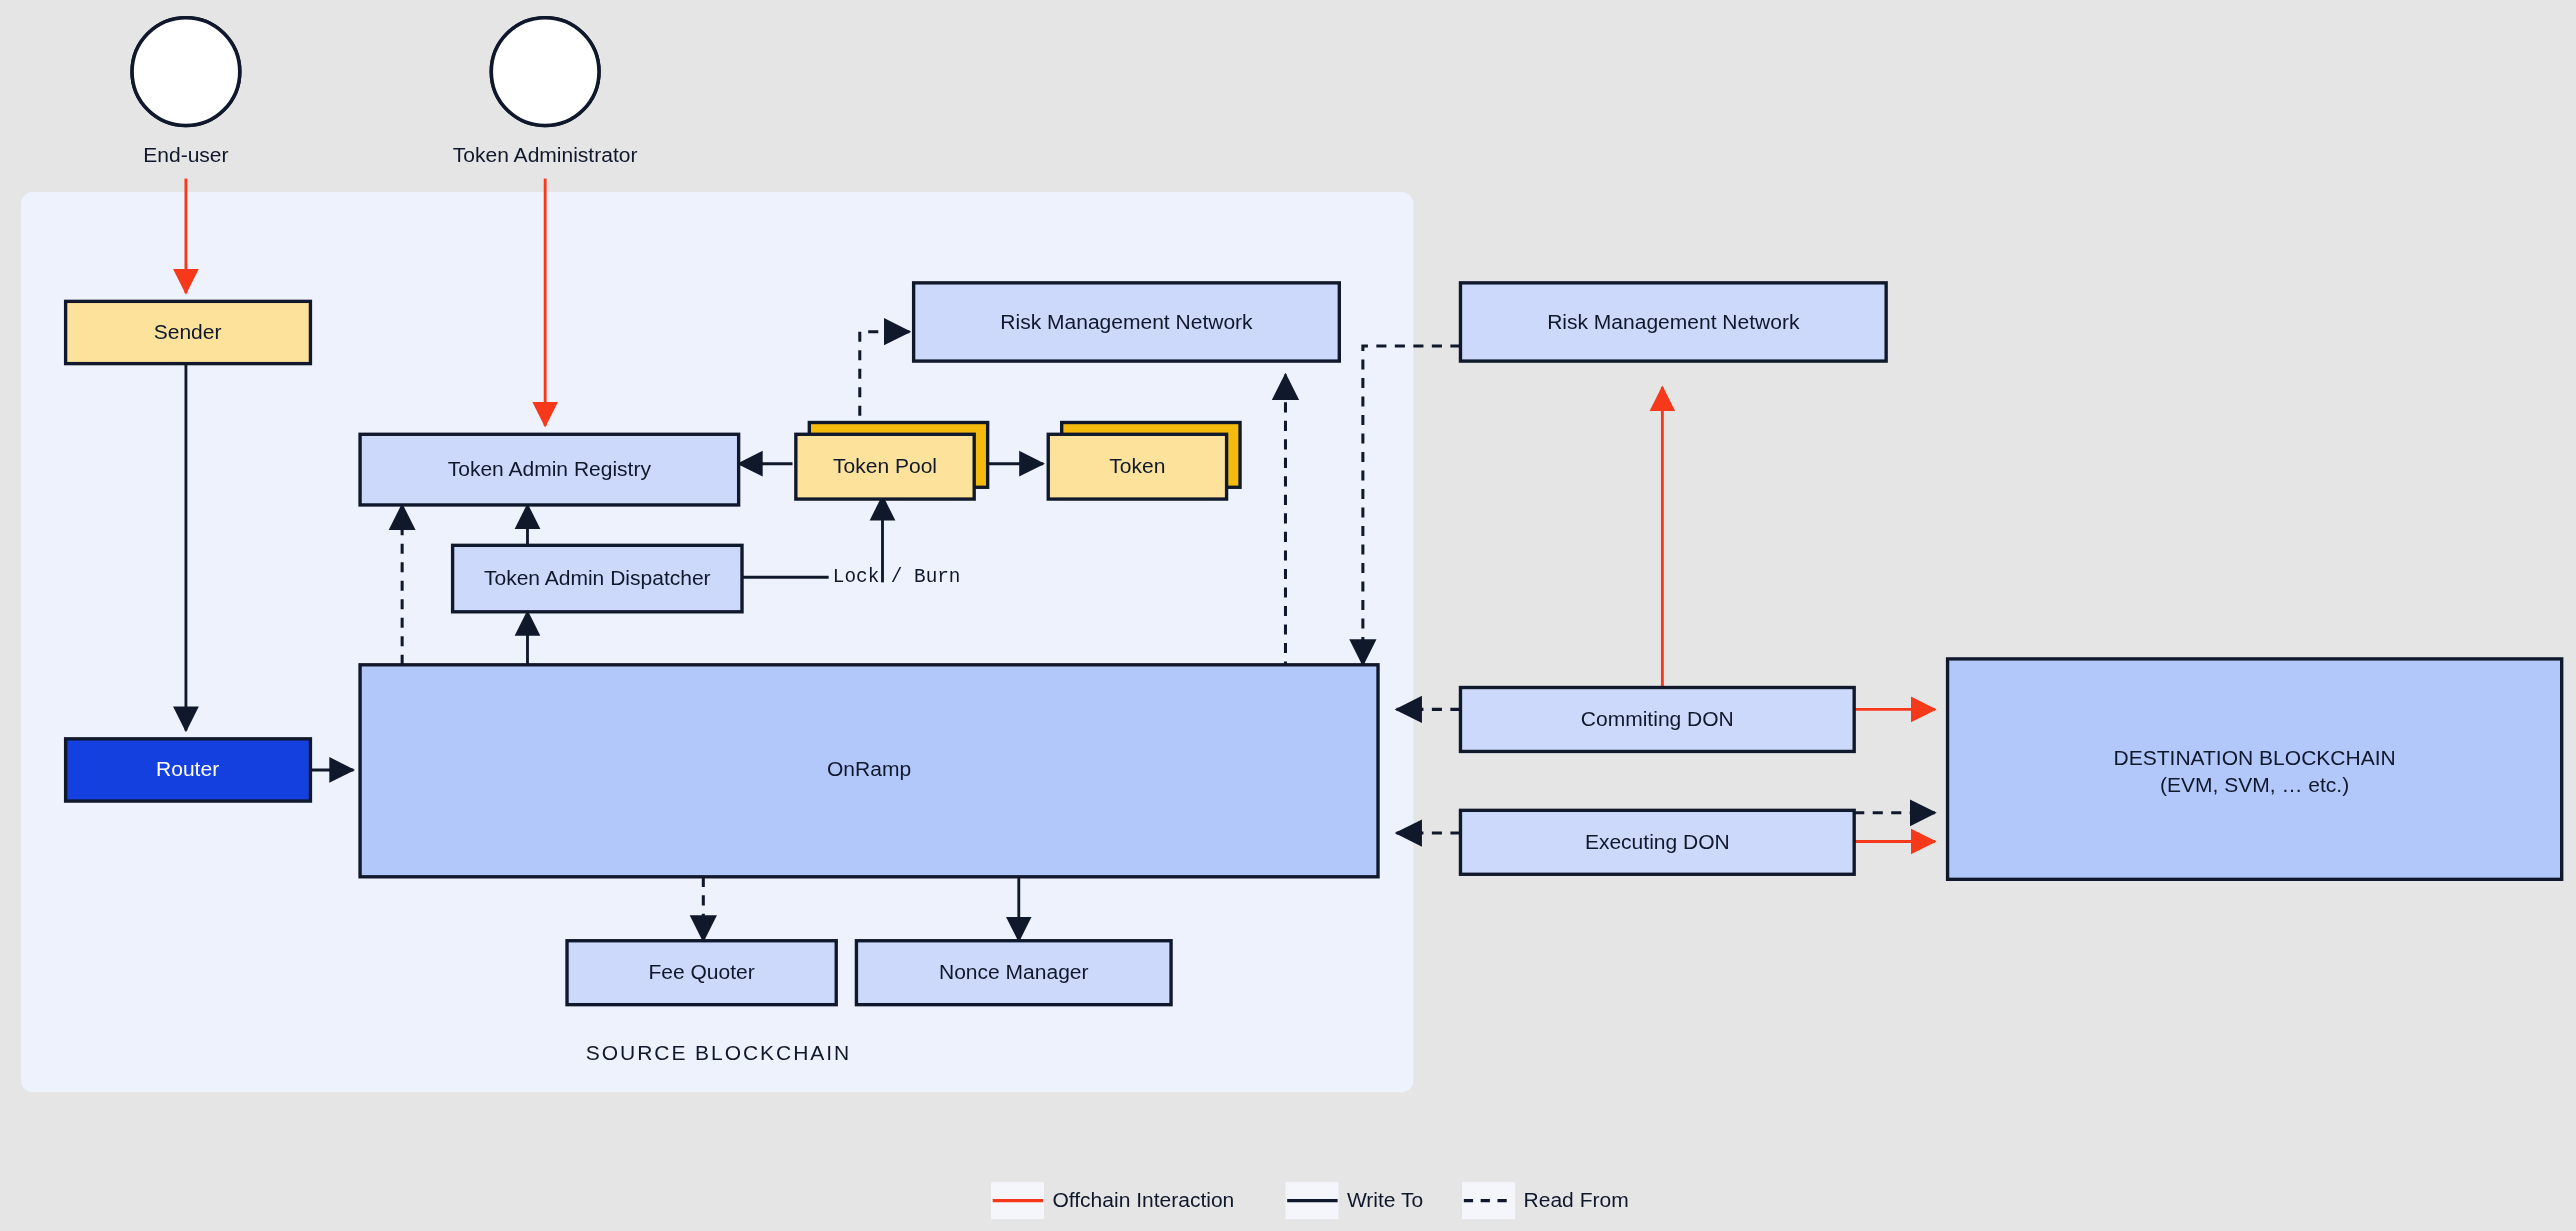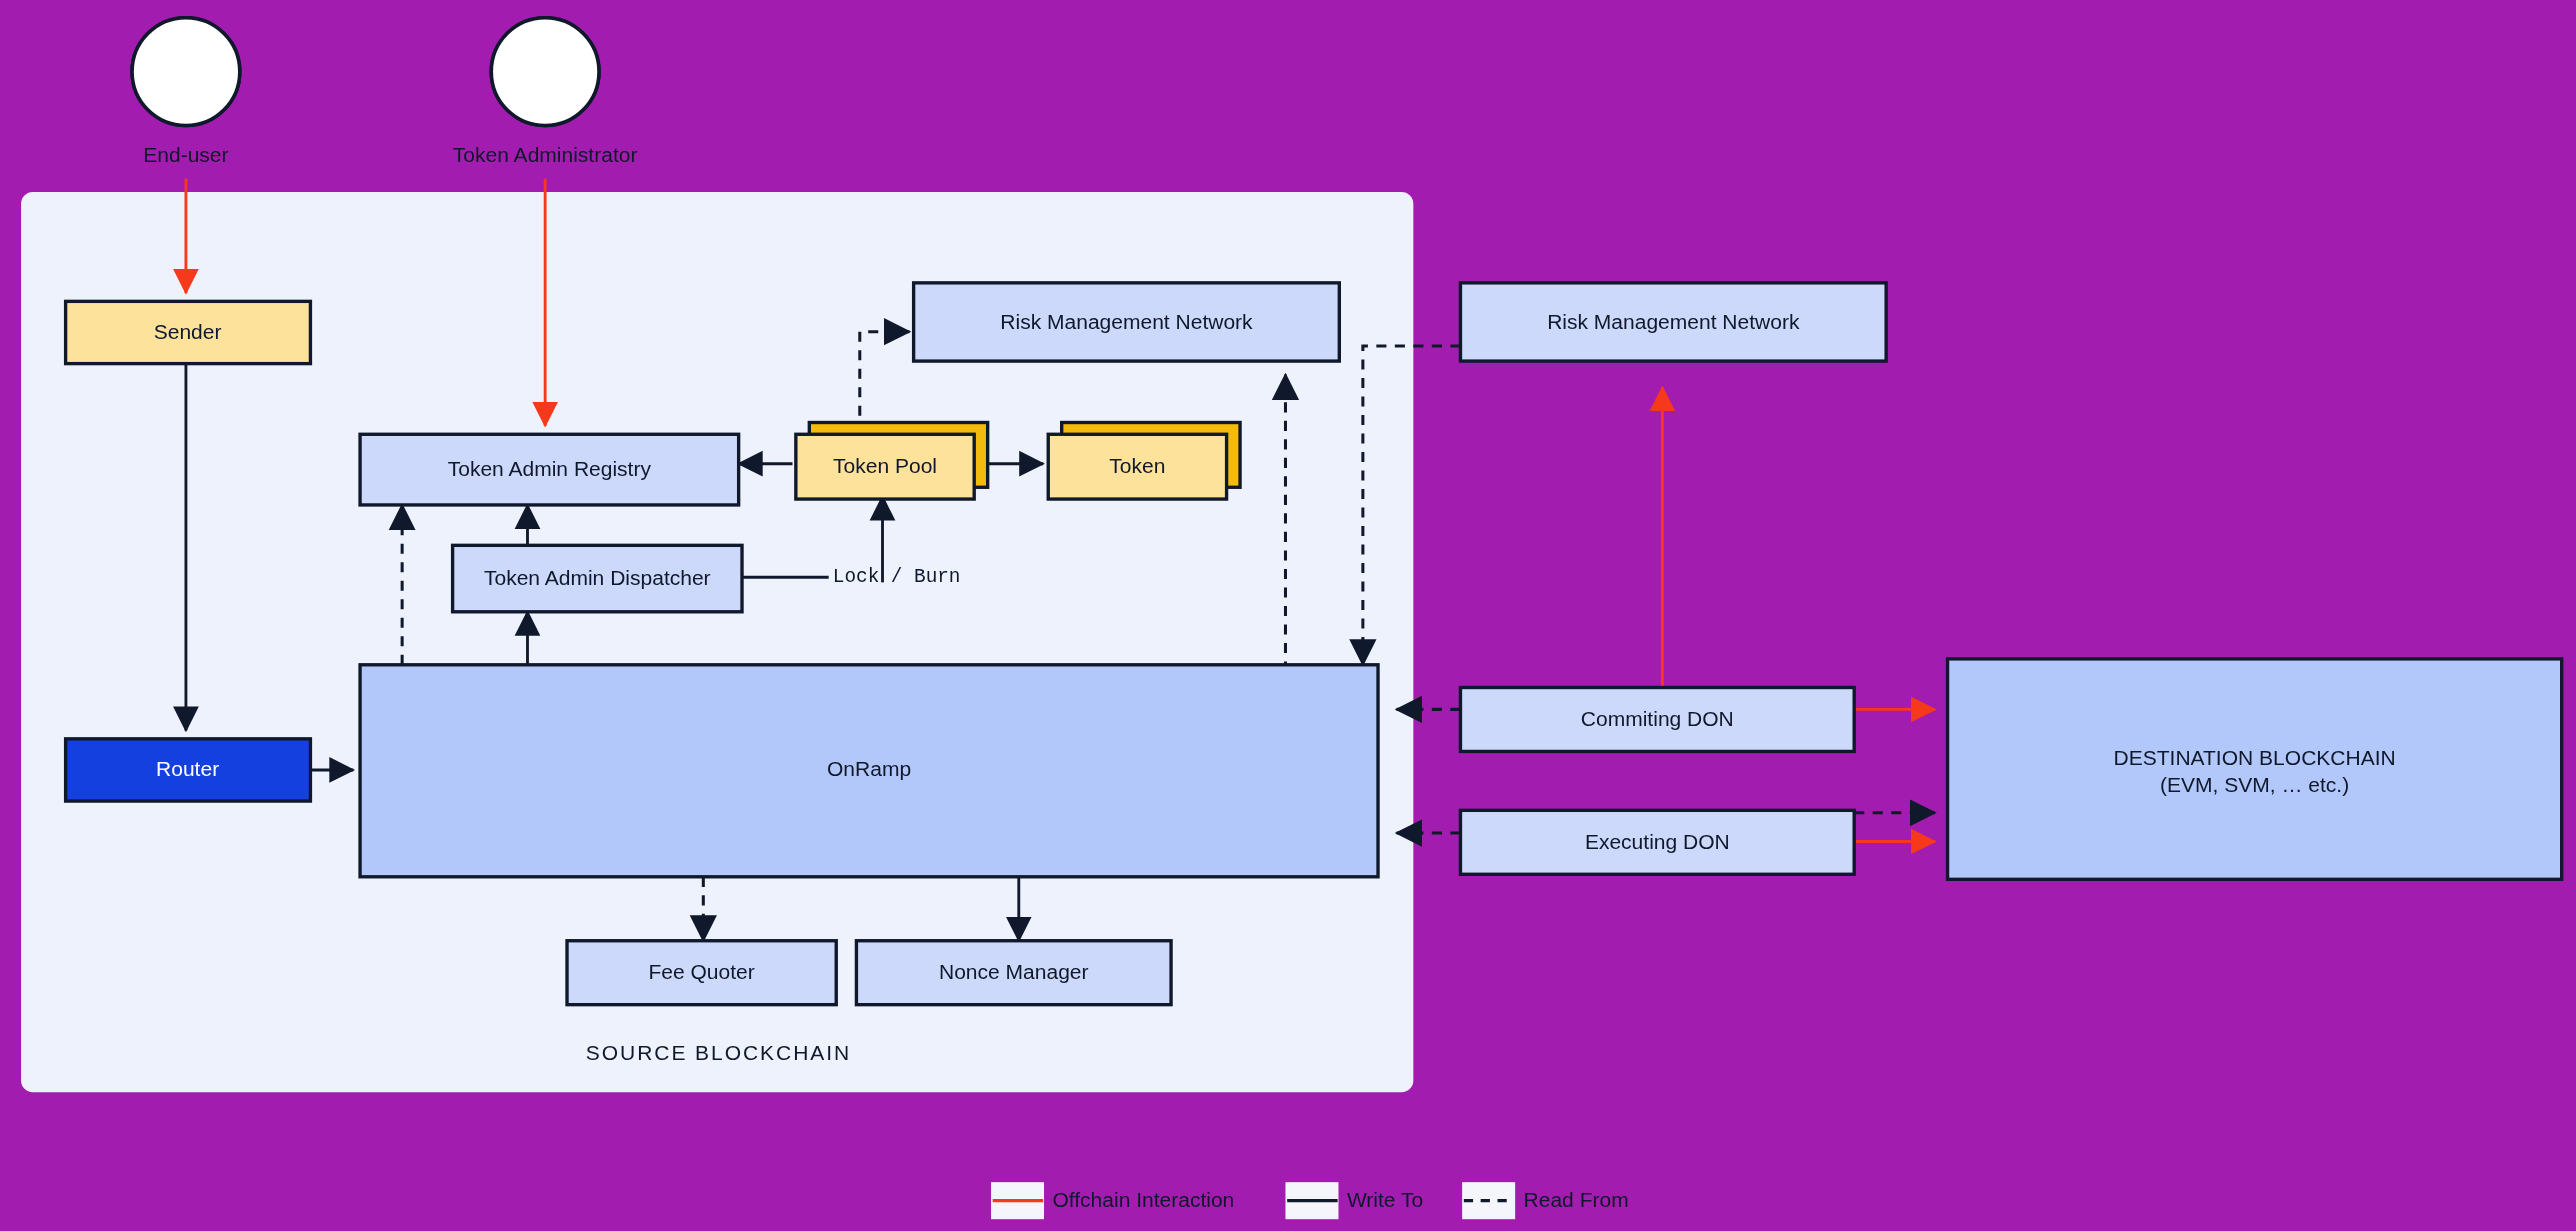--- a/index.html
+++ b/index.html
@@ -5,21 +5,21 @@
   html, body {
     margin: 0;
     padding: 0;
     background: #ffffff;
     font-family: "Liberation Sans", sans-serif;
   }
   #stage {
     position: relative;
     width: 2576px;
     height: 1232px;
-    background: #a21caf;
+    background: #e5e5e5;
     overflow: hidden;
   }
   svg.diagram {
     position: absolute;
     left: 0; top: 0;
     width: 2576px;
     height: 1232px;
   }
   .node-label {
     font-family: "Liberation Sans", sans-serif;

